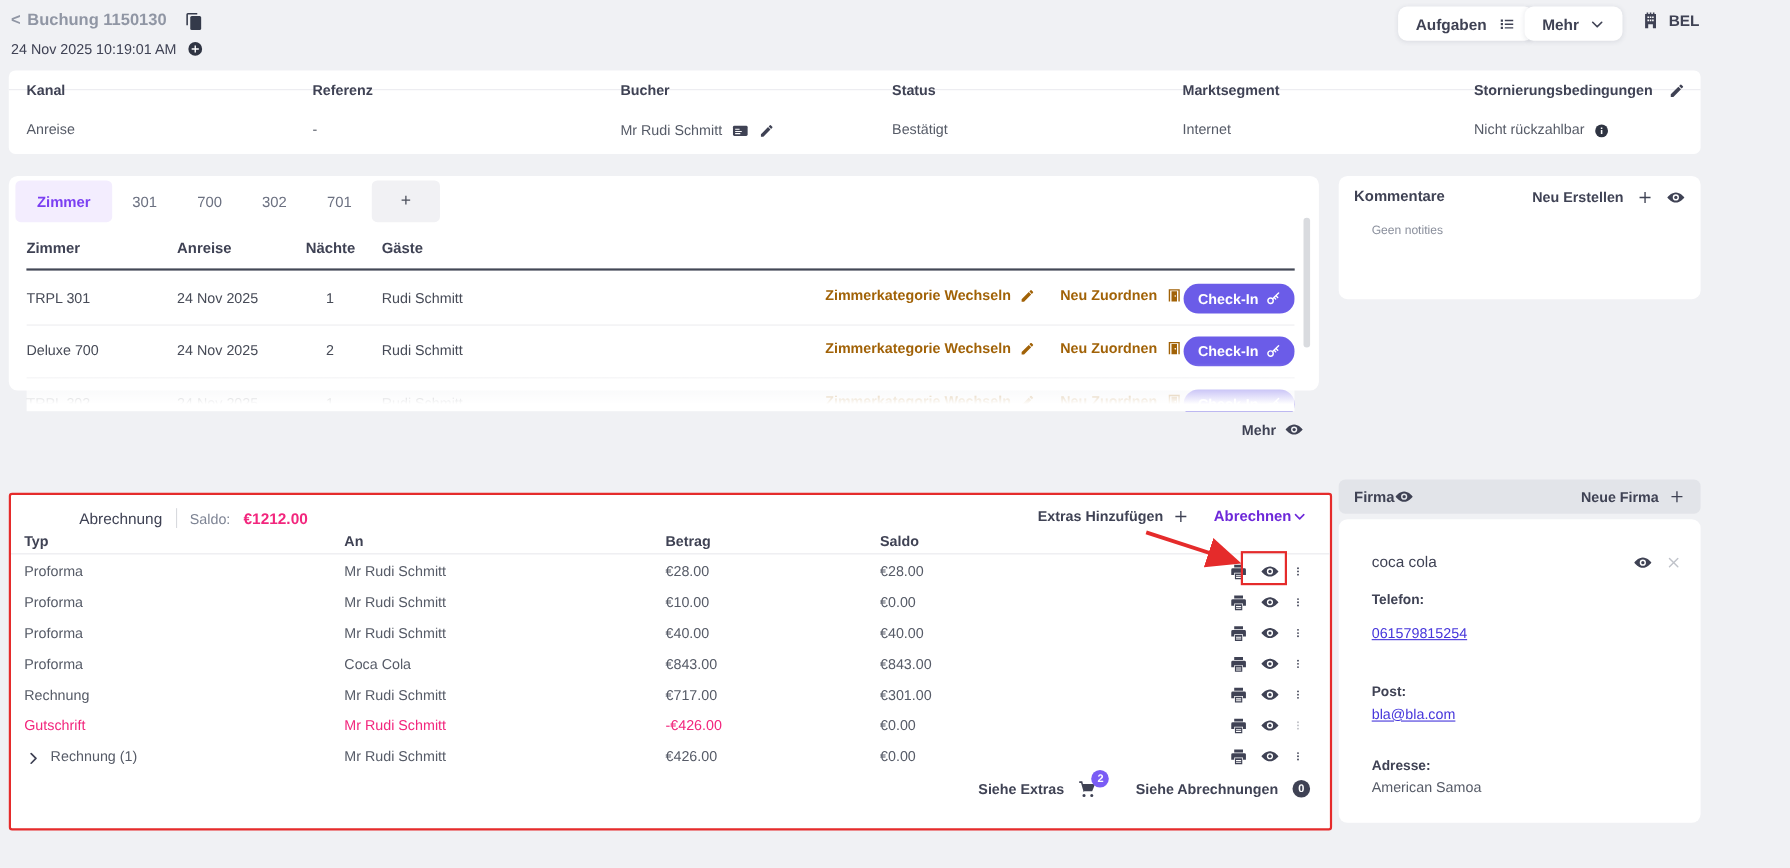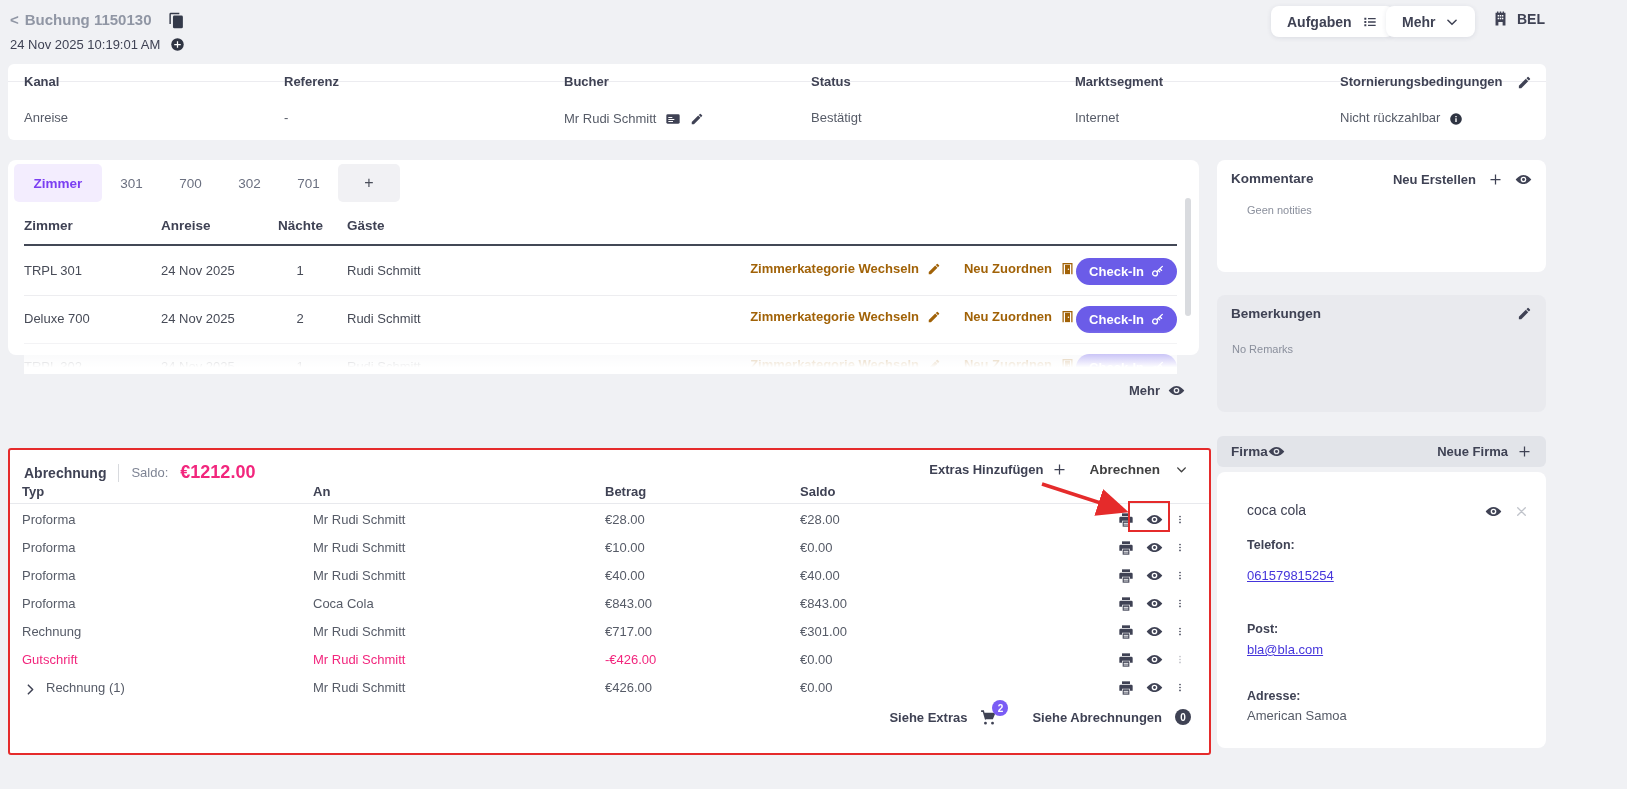--- a/index.html
+++ b/index.html
@@ -44,27 +44,27 @@
   .act-change { right:236px; }
   .act-reassign { right:102px; }
   .checkin { position:absolute; right:0; top:10px; background:#6b5ce8; color:#fff; border:none; border-radius:15px; height:27px; padding:0 13px; display:inline-flex; align-items:center; gap:7px; font-weight:bold; font-size:13px; cursor:pointer; }
   .fade { position:absolute; left:0; right:0; bottom:0; height:44px; background:linear-gradient(rgba(255,255,255,0), #fff 85%); pointer-events:none; }
   .scrollthumb { position:absolute; right:8px; top:38px; width:6px; height:118px; background:#d9dbdf; border-radius:3px; }
   .rooms-mehr { position:absolute; right:14px; top:222px; display:flex; align-items:center; gap:8px; font-weight:bold; font-size:13px; cursor:pointer; }
 
   
   .billing-box { position:absolute; left:8px; top:448px; width:1203px; height:307px; background:#fff; border:2px solid #e52b2b; border-radius:3px; }
   .b-head { position:absolute; left:14px; top:12px; display:flex; align-items:center; gap:12px; }
-  .b-title { font-weight:bold; font-size:14px; }
+  .b-title { font-weight:normal; font-size:14px;margin-left:48px; }
   .b-div { width:1px; height:18px; background:#d8dade; }
   .b-saldo-label { color:#7e8494; font-size:13px; }
-  .b-saldo-val { color:#f2267d; font-weight:bold; font-size:18px; }
+  .b-saldo-val { color:#f2267d; font-weight:bold; font-size:14px; }
   .b-head-right { position:absolute; right:21px; top:12px; display:flex; align-items:center; gap:22px; }
   .b-extras { display:flex; align-items:center; gap:9px; font-weight:bold; font-size:13px; cursor:pointer; }
-  .b-abrechnen { display:flex; align-items:center; gap:15px; font-weight:bold; font-size:13.5px; color:#404040; cursor:pointer; }
+  .b-abrechnen { display:flex; align-items:center; gap:1px; font-weight:bold; font-size:13.5px; color:#6d28d9; cursor:pointer; }
   .b-thead { position:absolute; left:0; right:0; top:32px; height:22px; border-bottom:1px solid #e8e9ed; }
   .b-thead span { position:absolute; top:2px; font-weight:bold; font-size:13px; }
   .bc1{left:12px;} .bc2{left:303px;} .bc3{left:595px;} .bc4{left:790px;}
   .b-rows { position:absolute; left:0; right:0; top:56px; }
   .b-row { position:relative; height:28px;padding-left:13px; }
   .b-row span.cell { position:absolute; top:6px; font-size:13px; color:#565b67; }
   .b-row.pinkrow .cell.p { color:#f2267d; }
   .row-icons { position:absolute; right:24px; top:5px; display:flex; align-items:center; gap:12px; color:#3f4254; }
   .row-icons .dim { opacity:.35; }
   .b-chev { position:absolute; left:14px; top:7px; color:#3f4254; }
@@ -533,31 +533,20 @@
             <use href="#i-plus"></use>
           </svg>
         <svg class="ic" width="17" height="17">
             <use href="#i-eye"></use>
           </svg>
       </span>
     </div>
     <div class="panel-body-text">Geen notities</div>
   </div>
 
-  <div class="bemerkungen-card">
-    <div class="panel-head">
-      <span class="panel-title">Bemerkungen</span>
-      <span class="panel-actions">
-        <svg class="ic" width="15" height="15">
-            <use href="#i-pencil"></use>
-          </svg>
-      </span>
-    </div>
-    <div class="bem-body">No Remarks</div>
-  </div>
 
   <div class="firma-bar">
     <span class="firma-left">
       <span>Firma</span>
       <svg class="ic" width="17" height="17">
           <use href="#i-eye"></use>
         </svg>
     </span>
     <span class="firma-right">
       <span>Neue Firma</span>

